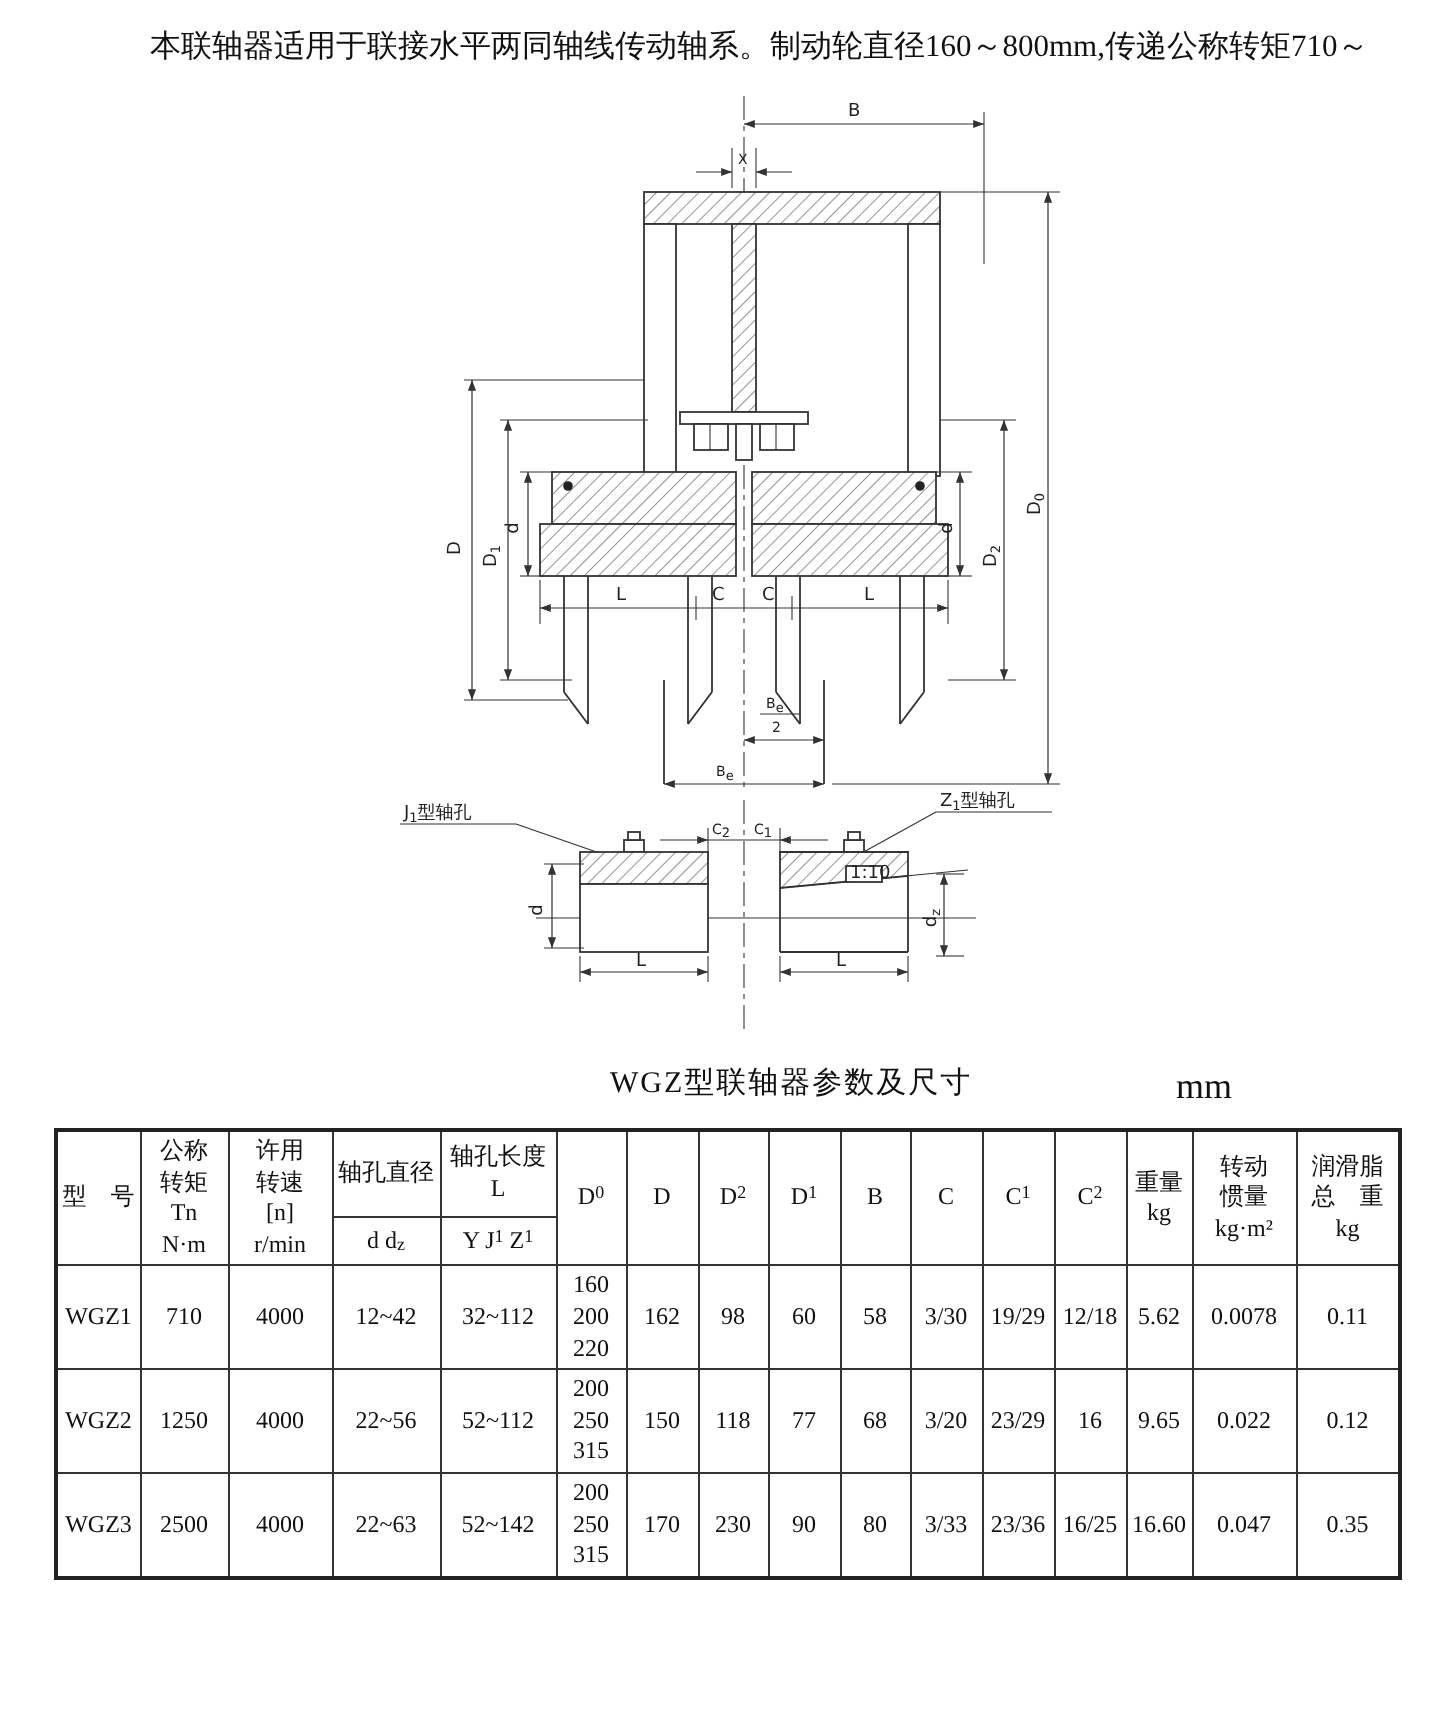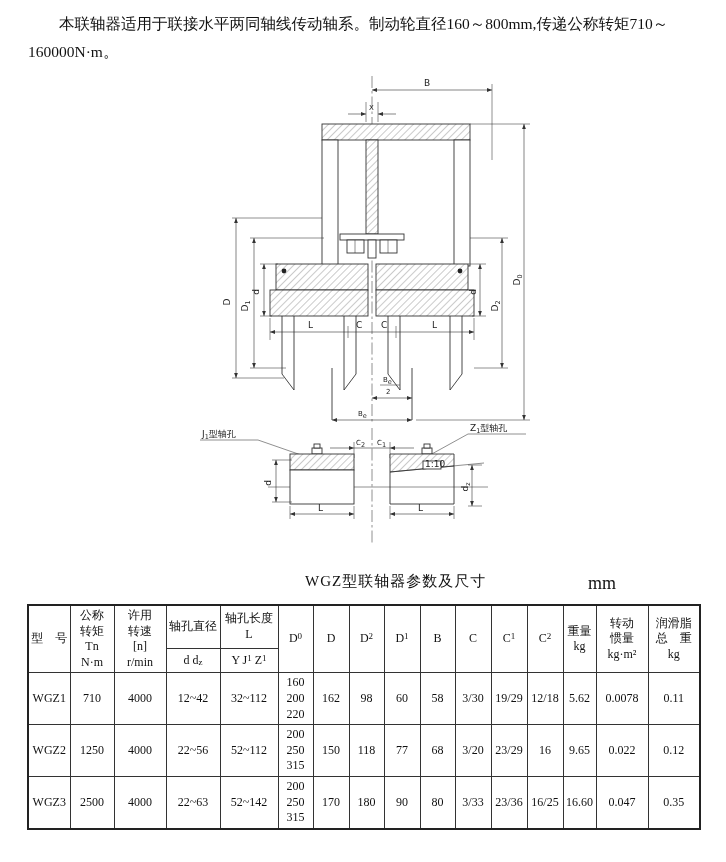--- a/index.html
+++ b/index.html
@@ -1,56 +1,55 @@
 <!DOCTYPE html>
 <html><head>
 <meta charset="utf-8">
 <style>
   html,body{margin:0;padding:0;background:#ffffff;}
   body{width:726px;height:862px;font-family:"Liberation Serif","DejaVu Serif",serif;color:#111;position:relative;overflow:hidden;}
 
   
-  .intro{margin:10px 26px 0 28px;font-size:15.5px;line-height:28px;}
+  .intro{margin:10px 26px 0 44px;font-size:15.5px;line-height:28px;}
   .intro-line.indent{text-indent:2em;}
 
   
   .drawing{position:relative;height:490px;}
   .drawing svg{position:absolute;left:172px;top:2px;}
   .ol{fill:#ffffff;stroke:#333;stroke-width:0.9;}
   .hz{fill:url(#hatch);stroke:#333;stroke-width:0.9;}
   .dim{stroke:#333;stroke-width:0.6;fill:none;}
   .arr2{marker-start:url(#ar);marker-end:url(#ar);}
   .arrE{marker-end:url(#ar);}
   .ext{stroke:#333;stroke-width:0.55;fill:none;}
   .cl{stroke:#333;stroke-width:0.55;stroke-dasharray:12 3 2.5 3;fill:none;}
   .drawing text{font-family:"DejaVu Sans","Liberation Sans",sans-serif;font-size:9px;fill:#222;}
   .drawing text.sm{font-size:7px;}
   .ts{font-size:6.5px;}
   .tinytxt{font-size:5.5px;}
 
   
-  .caption{position:relative;height:30px;margin-top:12px;font-size:15px;}
+  .caption{position:relative;height:30px;font-size:15px;}
   .cap-title{position:absolute;left:305px;top:4px;letter-spacing:1px;}
   .cap-unit{position:absolute;left:588px;top:5px;font-size:18px;}
 
   
   table{border-collapse:collapse;table-layout:fixed;width:672px;margin:6px 0 0 27px;border:2px solid #222;}
   th,td{border:1px solid #333;text-align:center;vertical-align:middle;padding:2px 1px;font-size:12px;line-height:1.3;font-weight:normal;white-space:pre-line;}
   tbody tr{height:44px;}
   .mk{font-size:9px;vertical-align:3px;}
   .mkl{font-size:9px;vertical-align:-1px;}
 </style>
 </head>
 <body>
 
 <div class="page">
 
   <div class="intro">
     <div class="intro-line indent">本联轴器适用于联接水平两同轴线传动轴系。制动轮直径160～800mm,传递公称转矩710～</div>
-    <div class="intro-line">160000N·m。</div>
   </div>
 
   <div class="drawing">
     <svg width="420" height="482" viewBox="0 0 420 482">
       <defs>
         <pattern id="hatch" patternUnits="userSpaceOnUse" width="5" height="5" patternTransform="rotate(45)">
           <rect width="5" height="5" fill="#ffffff"></rect>
           <line x1="0" y1="0" x2="0" y2="5" stroke="#666" stroke-width="0.7"></line>
         </pattern>
         <marker id="ar" viewBox="0 0 10 10" refX="10" refY="5" markerWidth="9" markerHeight="9" orient="auto-start-reverse">
@@ -320,21 +319,21 @@
       <tr>
         <td>WGZ3</td>
         <td>2500</td>
         <td>4000</td>
         <td>22~63</td>
         <td>52~142</td>
         <td>200
 250
 315</td>
         <td>170</td>
-        <td>180</td>
+        <td>230</td>
         <td>90</td>
         <td>80</td>
         <td>3/33</td>
         <td>23/36</td>
         <td>16/25</td>
         <td>16.60</td>
         <td>0.047</td>
         <td>0.35</td>
       </tr>
     </tbody>

